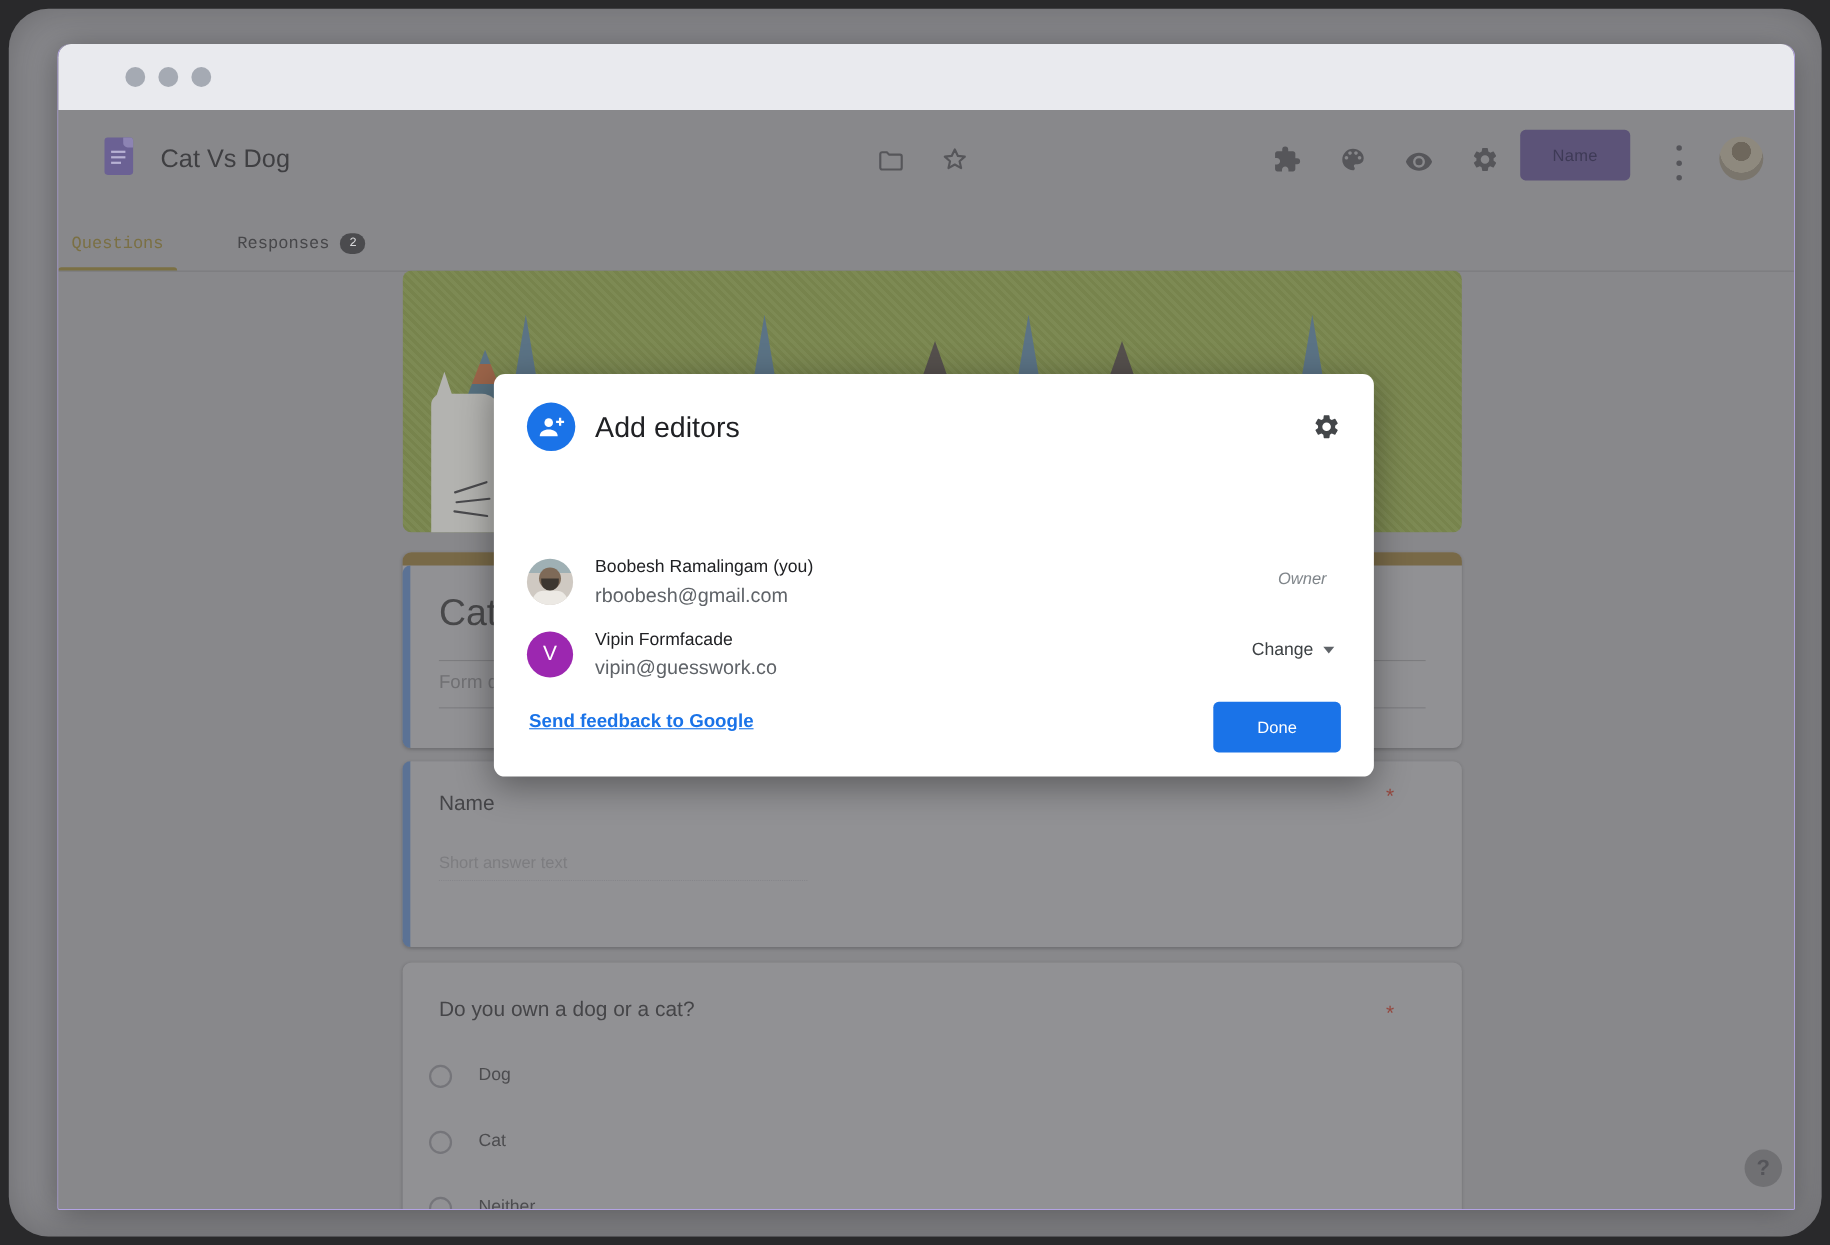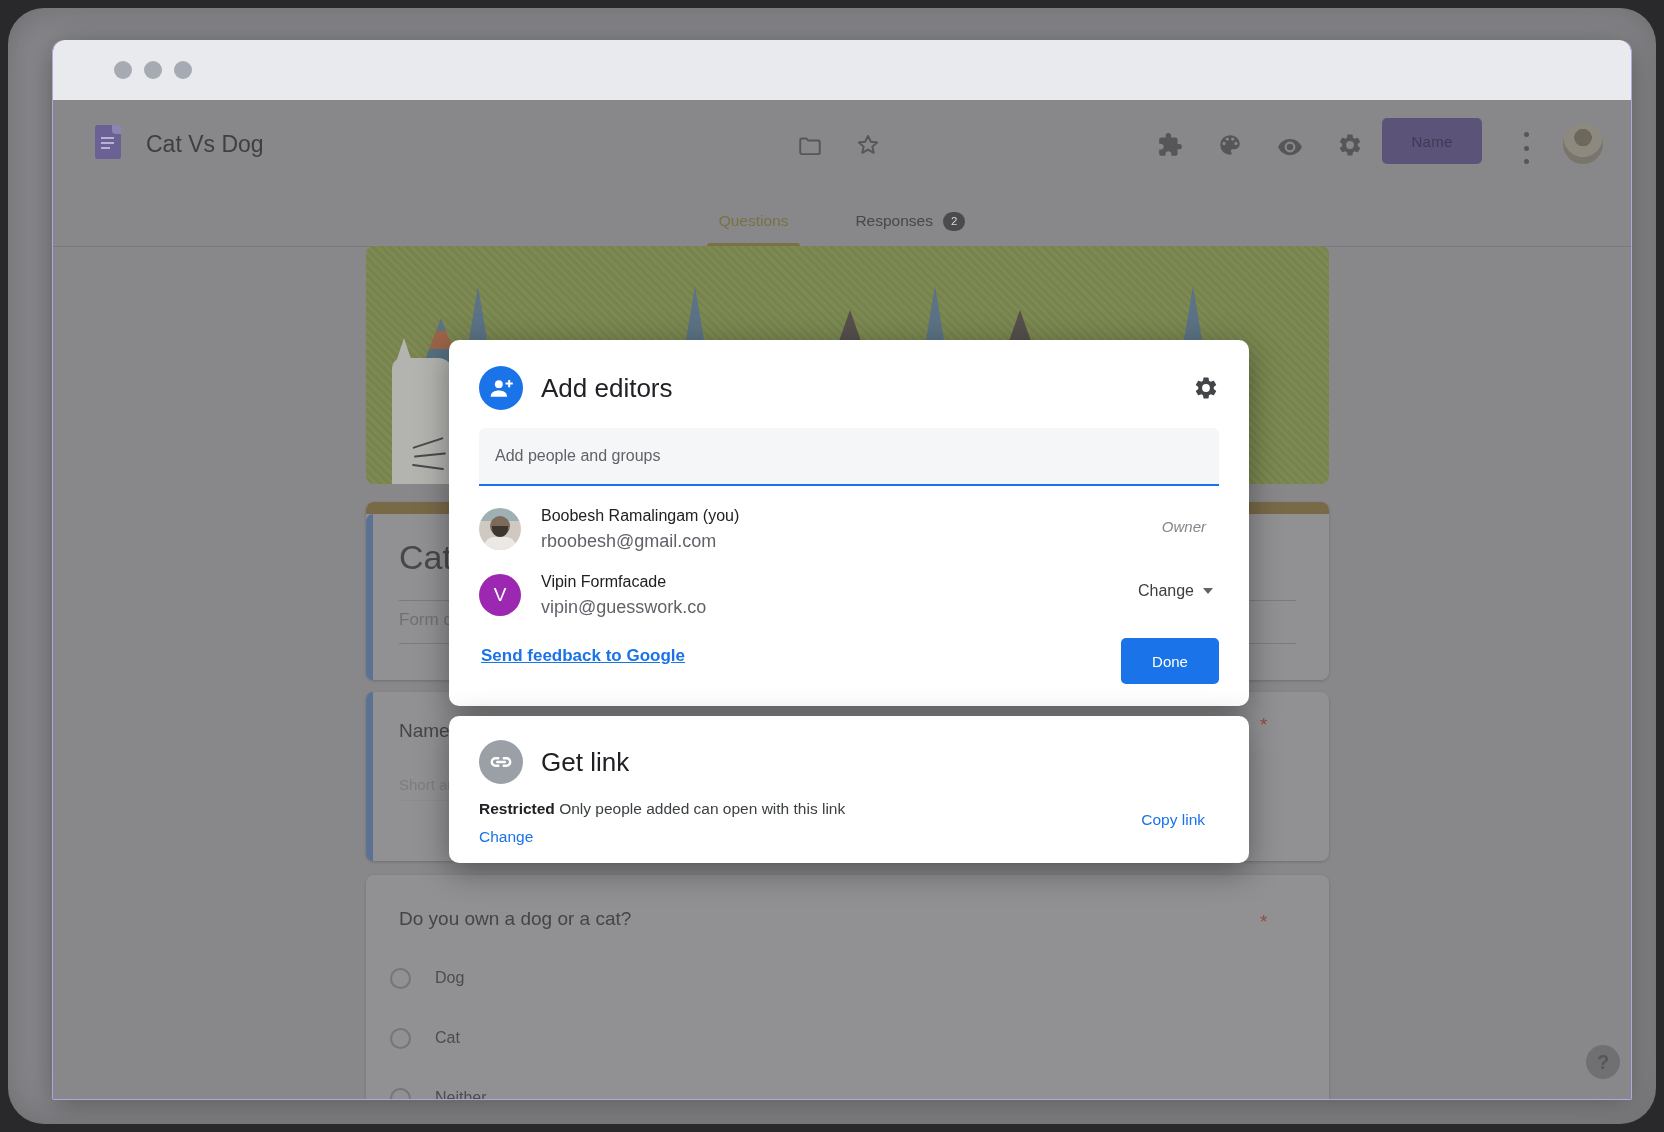--- a/index.html
+++ b/index.html
@@ -24,21 +24,21 @@
   .hicon{position:absolute;width:26px;height:26px;color:#56565a;}
   .hicon svg{width:100%;height:100%;display:block;}
   .send-btn{position:absolute;left:1329px;top:18px;width:100px;height:46px;border-radius:5px;
     background:#5c5378;color:#3e3a56;font-size:15px;display:flex;align-items:center;justify-content:center;letter-spacing:.3px;}
   .kebab{position:absolute;left:1464px;top:30px;width:18px;height:36px;display:flex;flex-direction:column;align-items:center;justify-content:space-between;padding:2px 0;}
   .kebab b{width:5px;height:5px;border-radius:50%;background:#55555a;}
   .avatar-sm{position:absolute;left:1510px;top:24px;width:40px;height:40px;border-radius:50%;overflow:hidden;
     background:radial-gradient(circle at 50% 34%, #6e675c 0 26%, #8e897e 27% 58%, #7a756c 59%);}
 
   
-  .tabs{position:absolute;left:0;top:96px;width:100%;height:50px;display:flex;align-items:center;justify-content:center;gap:43px;}
+  .tabs{position:absolute;left:0;top:96px;width:100%;height:50px;display:flex;align-items:center;justify-content:flex-start;gap:43px;font-family:Liberation Mono, monospace;}
   .tab{position:relative;height:50px;display:flex;align-items:center;padding:0 12px;font-size:15.5px;}
   .tab.active{color:#7b7044;}
   .tab.active .tab-underline{position:absolute;left:0;right:0;bottom:0;height:3px;background:#7b7044;border-radius:3px 3px 0 0;}
   .tab.idle{color:#47474a;}
   .badge{margin-left:10px;background:#4b4b4e;color:#d6d6d8;font-size:11.5px;border-radius:10px;padding:2px 8px;line-height:15px;}
   .tabs-divider{position:absolute;left:0;top:146px;width:100%;height:1px;background:rgba(0,0,0,.10);}
 
   
   .form-col{position:absolute;left:313px;top:146px;width:963px;}
   .banner{position:absolute;left:0;top:0;width:963px;height:238px;border-radius:8px;background:#79864e;overflow:hidden;
@@ -87,21 +87,21 @@
   .p-photo .head{position:absolute;left:11px;top:8px;width:20px;height:20px;border-radius:50%;background:#7e6a58;}
   .p-photo .beard{position:absolute;left:13px;top:18px;width:16px;height:11px;border-radius:0 0 9px 9px;background:#3c3630;}
   .p-photo .body{position:absolute;left:5px;top:29px;width:32px;height:14px;border-radius:10px 10px 0 0;background:#ece9e4;}
   .p-initial{display:flex;align-items:center;justify-content:center;color:#fff;font-size:19px;}
   .p-name{position:absolute;left:92px;top:9px;font-size:16px;color:#202124;}
   .p-email{position:absolute;left:92px;top:33px;font-size:18px;color:#5f6368;}
   .p-role-static{position:absolute;right:43px;top:20px;font-size:15px;color:#80868b;font-style:italic;}
   .p-role-dd{position:absolute;right:36px;top:18px;display:flex;align-items:center;gap:9px;font-size:16px;color:#3c4043;cursor:pointer;}
   .caret{width:0;height:0;border-left:5px solid transparent;border-right:5px solid transparent;border-top:6px solid #5f6368;}
   .feedback-link{position:absolute;left:32px;bottom:40px;font-size:17px;font-weight:bold;color:#1a73e8;text-decoration:underline;}
-  .done-btn{position:absolute;right:30px;bottom:22px;width:98px;height:46px;background:#1a73e8;border-radius:5px;
+  .done-btn{position:absolute;right:30px;bottom:22px;width:116px;height:46px;background:#1a73e8;border-radius:5px;
     color:#fff;font-size:15px;font-weight:500;display:flex;align-items:center;justify-content:center;cursor:pointer;}
   .restrict-line{position:absolute;left:30px;top:84px;font-size:15.5px;color:#3c4043;}
   .restrict-line b{color:#202124;font-weight:bold;}
   .change-link{position:absolute;left:30px;top:112px;font-size:15.5px;color:#1a73e8;cursor:pointer;}
   .copy-link{position:absolute;right:44px;top:95px;font-size:15.5px;font-weight:500;color:#1a73e8;cursor:pointer;}
 </style>
 </head>
 <body>
 
 <div class="screen">
@@ -236,21 +236,20 @@
               <path d="M2.5 19.5c0-3.3 3.4-5.3 7.5-5.3s7.5 2 7.5 5.3v.5h-15z"></path>
               <path d="M18.6 4.5h1.9v2.4h2.4v1.9h-2.4v2.4h-1.9V8.8h-2.4V6.9h2.4z"></path>
             </svg>
         </div>
         <div class="d-title" style="top:33px">Add editors</div>
         <div class="d-gear">
           <svg viewBox="0 0 24 24" fill="currentColor">
               <path d="M19.14 12.94c.04-.3.06-.61.06-.94s-.02-.64-.07-.94l2.03-1.58a.49.49 0 0 0 .12-.61l-1.92-3.32a.488.488 0 0 0-.59-.22l-2.39.96c-.5-.38-1.03-.7-1.62-.94l-.36-2.54a.484.484 0 0 0-.48-.41h-3.84c-.24 0-.43.17-.47.41l-.36 2.54c-.59.24-1.13.57-1.62.94l-2.39-.96c-.22-.08-.47 0-.59.22L2.74 8.87c-.12.21-.08.47.12.61l2.03 1.58c-.05.3-.09.63-.09.94s.02.64.07.94l-2.03 1.58a.49.49 0 0 0-.12.61l1.92 3.32c.12.22.37.29.59.22l2.39-.96c.5.38 1.03.7 1.62.94l.36 2.54c.05.24.24.41.48.41h3.84c.24 0 .44-.17.47-.41l.36-2.54c.59-.24 1.13-.56 1.62-.94l2.39.96c.22.08.47 0 .59-.22l1.92-3.32a.49.49 0 0 0-.12-.61l-2.01-1.58zM12 15.6A3.6 3.6 0 1 1 12 8.4a3.6 3.6 0 0 1 0 7.2z"></path>
             </svg>
         </div>
-        <input class="d-input" placeholder="Add people and groups" style="">
 
         <div class="person" style="top:158px">
           <div class="p-avatar p-photo">
             <span class="head"></span>
               <span class="beard"></span>
               <span class="body"></span>
           </div>
           <div class="p-name">Boobesh Ramalingam (you)</div>
           <div class="p-email">rboobesh@gmail.com</div>
           <div class="p-role-static">Owner</div>
@@ -263,33 +262,16 @@
           <div class="p-role-dd">
             <span>Change</span>
             <span class="caret"></span>
           </div>
         </div>
 
         <a class="feedback-link">Send feedback to Google</a>
         <div class="done-btn">Done</div>
       </div>
 
-      <div class="dialog dlg2">
-        <div class="d-circle" style="top:24px;background:#9aa0a6">
-          <svg viewBox="0 0 24 24" fill="none" stroke="#fff" stroke-width="2.2" stroke-linecap="round">
-              <path d="M9.5 15.5H7a3.5 3.5 0 0 1 0-7h2.5"></path>
-              <path d="M14.5 8.5H17a3.5 3.5 0 0 1 0 7h-2.5"></path>
-              <path d="M8.5 12h7"></path>
-            </svg>
-        </div>
-        <div class="d-title" style="top:31px">Get link</div>
-        <div class="restrict-line">
-          <b>Restricted</b>
-          <span> </span>
-          <span>Only people added can open with this link</span>
-        </div>
-        <div class="change-link">Change</div>
-        <div class="copy-link">Copy link</div>
-      </div>
 
     </div>
   </div>
 </div>
 
 </body></html>

